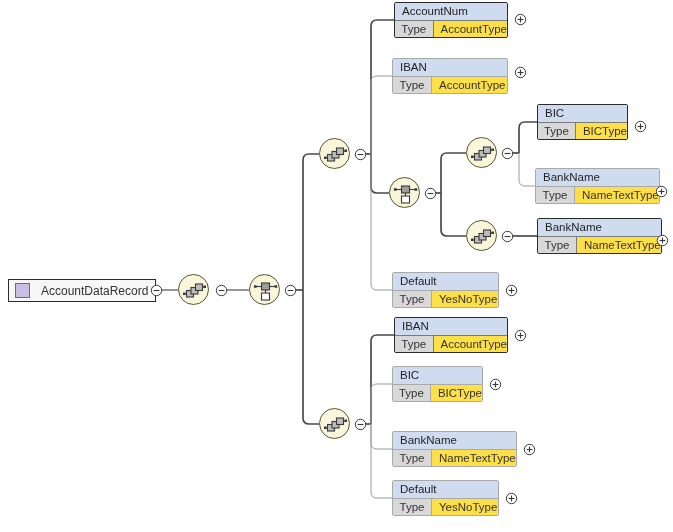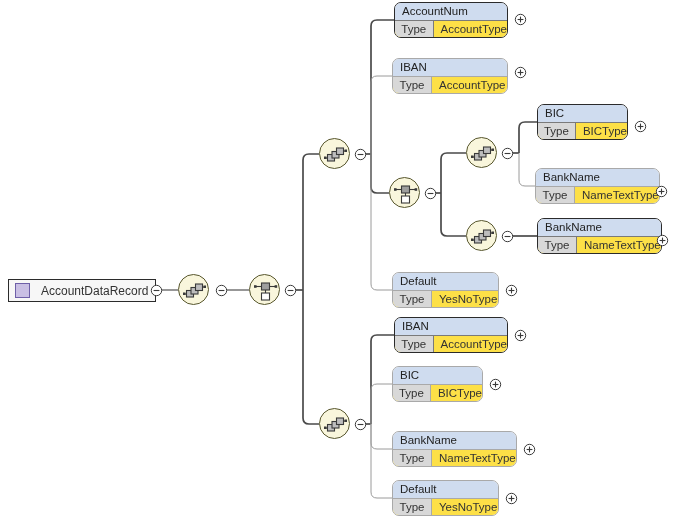--- a/index.html
+++ b/index.html
@@ -7,21 +7,21 @@
     font-family:"Liberation Sans","DejaVu Sans",sans-serif;
     width:673px;height:532px;overflow:hidden;position:relative;
   }
   #canvas{position:absolute;left:0;top:0;width:673px;height:532px;}
   svg#wires{position:absolute;left:0;top:0;width:673px;height:532px;pointer-events:none;}
 
   
   .ebox{
     position:absolute;
     box-sizing:border-box;
-    border-radius:7px;
+    border-radius:2px;
     overflow:hidden;
     background:#f3f3f3;
     font-size:11.5px;
     line-height:1;
   }
   .ebox.req{border:1.6px solid #2b2b2b;}
   .ebox.opt{border:1px solid #a9a9a9;}
   .ebox .hdr{
     height:17px;
     background:#cfdcef;

